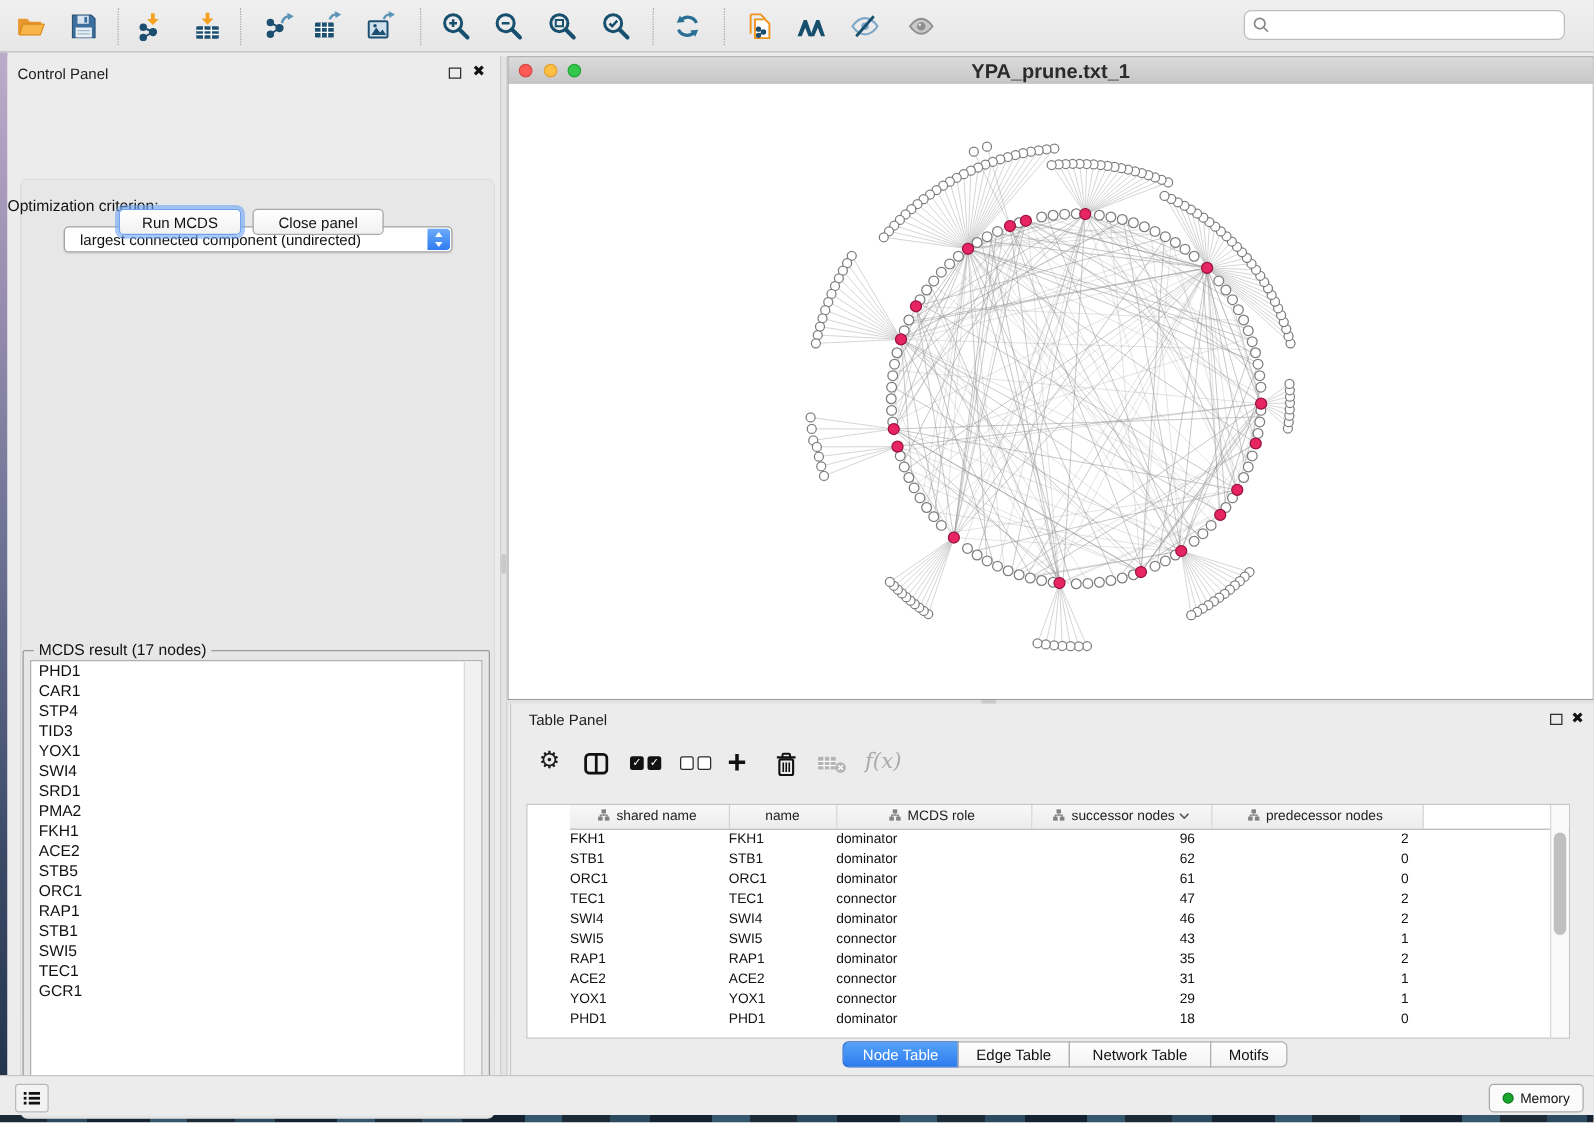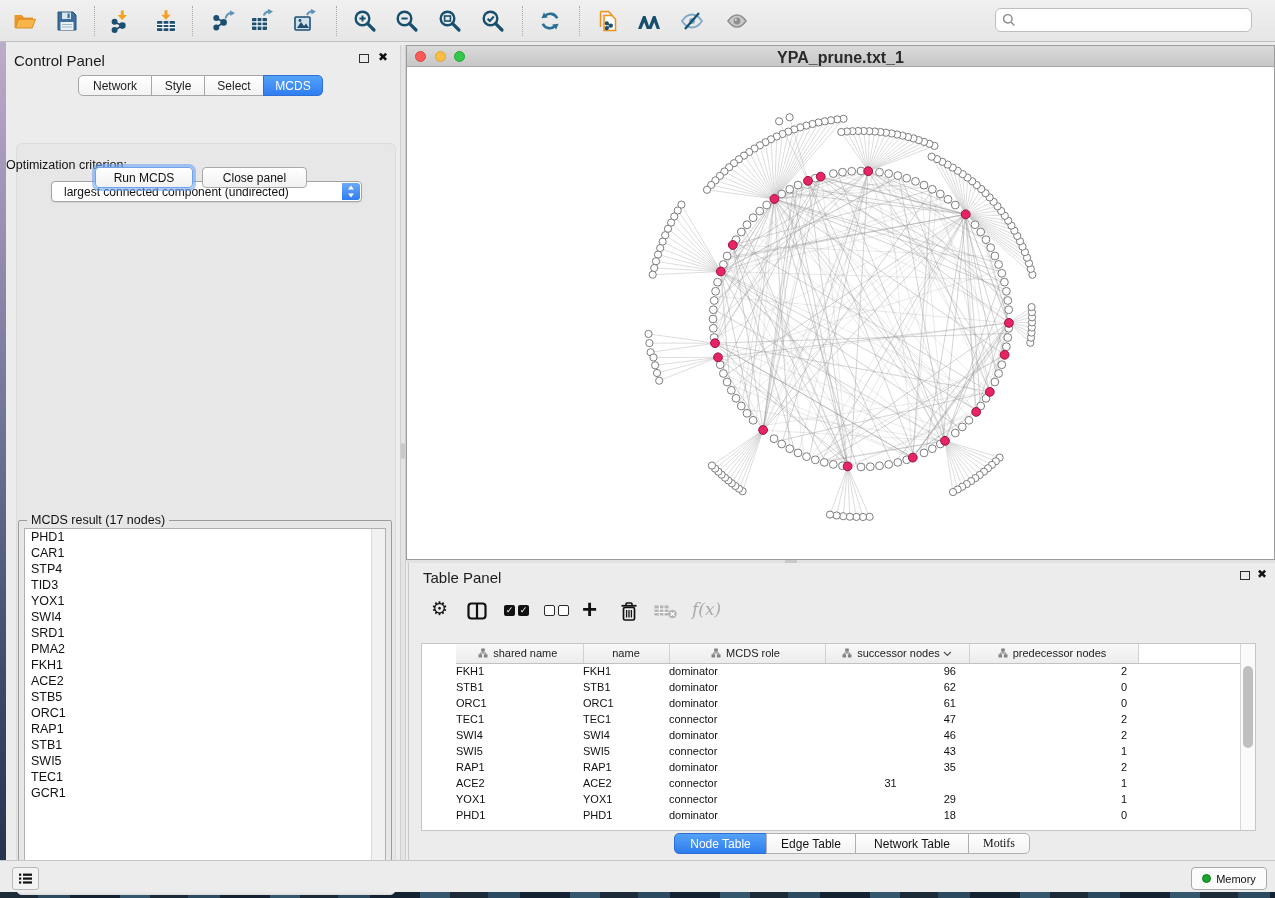--- a/index.html
+++ b/index.html
@@ -16,21 +16,21 @@
              border:1px solid #bdbdbd;border-radius:6px;display:flex;align-items:center;padding:0 6px;}
   .searchbox svg{flex:0 0 auto;}
   .searchbox input{border:none;outline:none;flex:1;font:12px "Liberation Sans",sans-serif;background:transparent;margin-left:4px;}
   
   .edge-left{position:absolute;left:0;top:42px;width:6px;height:850px;
              background:linear-gradient(#bcaccb 0%,#a193b6 18%,#6f7496 45%,#3c4a68 75%,#20304a 100%);}
   .edge-bottom{position:absolute;left:0;top:892px;width:1275px;height:6px;
                background:repeating-linear-gradient(90deg,#1d2b38 0 38px,#2c4a60 38px 70px,#152231 70px 120px,#35576e 120px 150px);}
   
   .cpanel{position:absolute;left:6px;top:45px;width:394px;height:815px;background:#ececec;}
-  .panel-title{position:absolute;left:8px;top:7px;font-size:15px;color:#1c1c1c;}
+  .panel-title{position:absolute;left:8px;top:7px;font-size:12px;color:#1c1c1c;}
   .float-ico{position:absolute;width:10px;height:9px;border:1.6px solid #2e2e2e;top:9px;cursor:pointer;}
   .close-ico{position:absolute;top:5px;font-size:12px;font-weight:bold;color:#111;cursor:pointer;}
   .cpane{position:absolute;left:10px;top:98px;width:380px;height:752px;background:#e7e7e7;border-radius:6px;border:1px solid #dcdcdc;}
   .seg{position:absolute;display:flex;}
   .seg .tab{height:21px;border:1px solid #a6a6a6;background:linear-gradient(#ffffff,#f2f2f2);
             font-size:12px;color:#1c1c1c;display:flex;align-items:center;justify-content:center;cursor:pointer;margin-left:-1px;}
   .seg .tab:first-child{border-radius:5px 0 0 5px;margin-left:0;}
   .seg .tab:last-child{border-radius:0 5px 5px 0;}
   .seg .tab.sel{background:linear-gradient(#54a3f8,#2f7df1);border-color:#2e6fd4;color:#fff;}
   .optlabel{position:absolute;left:0;top:113px;width:394px;text-align:left;font-size:12.5px;color:#111;}
@@ -76,21 +76,21 @@
   table.grid th .hlbl{margin:0 3px;}
   table.grid td{height:16px;font-size:11px;color:#111;white-space:nowrap;overflow:hidden;padding:0;}
   td.l{padding-left:7px;text-align:left;}
   td.r{text-align:right;}
   .vscroll{position:absolute;right:0;top:0;bottom:0;width:15px;background:#fafafa;border-left:1px solid #d7d7d7;}
   .vscroll .thumb{position:absolute;left:2px;top:22px;width:10px;height:82px;background:#bfbfbf;border-radius:5px;cursor:pointer;}
   .btabs{position:absolute;left:253px;top:270px;display:flex;padding-left:12px;}
   .btabs .tab{height:21px;border:1px solid #b0b0b0;background:linear-gradient(#ffffff,#f3f3f3);font-size:12px;color:#111;
               display:flex;align-items:center;justify-content:center;margin-left:-1px;cursor:pointer;}
   .btabs .tab:first-child{border-radius:5px 0 0 5px;margin-left:0;}
-  .btabs .tab:last-child{border-radius:0 5px 5px 0;font-family:Liberation Serif, serif;}
+  .btabs .tab:last-child{border-radius:0 5px 5px 0;}
   .btabs .tab.sel{background:linear-gradient(#55a2f7,#2e7df0);color:#fff;border-color:#2e6fd4;}
   
   .statusbar{position:absolute;left:0;top:860px;width:1275px;height:32px;background:#ececec;border-top:1px solid #c6c6c6;padding-left:14px;}
   .listbtn{position:absolute;left:12px;top:6px;width:27px;height:23px;background:#f3f3f3;border:1px solid #b9b9b9;border-radius:3px;
            display:flex;align-items:center;justify-content:center;cursor:pointer;}
   .membtn{position:absolute;left:1191px;top:6px;width:76px;height:23px;background:#fbfbfb;border:1px solid #a9a9a9;border-radius:4px;
           display:flex;align-items:center;justify-content:center;gap:5px;font-size:11px;color:#111;cursor:pointer;}
   .memdot{width:9px;height:9px;border-radius:50%;background:#18a52c;border:1px solid #0f7a1f;}
   .hico{display:inline-block;vertical-align:-1px;margin-right:2px;}
 </style>
@@ -246,26 +246,20 @@
   </div>
 
   <div class="edge-left"></div>
   <div class="edge-bottom"></div>
 
   <div class="cpanel">
     <div class="panel-title">Control Panel</div>
     <span class="float-ico" style="left:353px"></span>
     <span class="close-ico" style="left:372px">✖</span>
 
-    <div class="seg" style="left:72px;top:30px">
-      <div class="tab" style="width:74px">Network</div>
-      <div class="tab" style="width:54px">Style</div>
-      <div class="tab" style="width:60px">Select</div>
-      <div class="tab sel" style="width:60px">MCDS</div>
-    </div>
 
     <div class="cpane"></div>
 
     <div class="optlabel">Optimization criterion:</div>
 
     <div class="combo">
       <span>largest connected component (undirected)</span>
       <span class="stepper">
         <svg width="8" height="13" viewBox="0 0 8 13">
             <path d="M4 0.5l3 4H1z" fill="#fff"></path>
@@ -695,21 +689,21 @@
               <td class="l">RAP1</td>
               <td class="l">dominator</td>
               <td class="r" style="padding-right: 13px;">35</td>
               <td class="r" style="padding-right: 11px;">2</td>
               <td class="l"></td>
             </tr>
             <tr>
               <td class="l">ACE2</td>
               <td class="l">ACE2</td>
               <td class="l">connector</td>
-              <td class="r" style="padding-right: 13px; text-align: center;">31</td>
+              <td class="r" style="padding-right: 13px;">31</td>
               <td class="r" style="padding-right: 11px;">1</td>
               <td class="l"></td>
             </tr>
             <tr>
               <td class="l">YOX1</td>
               <td class="l">YOX1</td>
               <td class="l">connector</td>
               <td class="r" style="padding-right: 13px;">29</td>
               <td class="r" style="padding-right: 11px;">1</td>
               <td class="l"></td>

